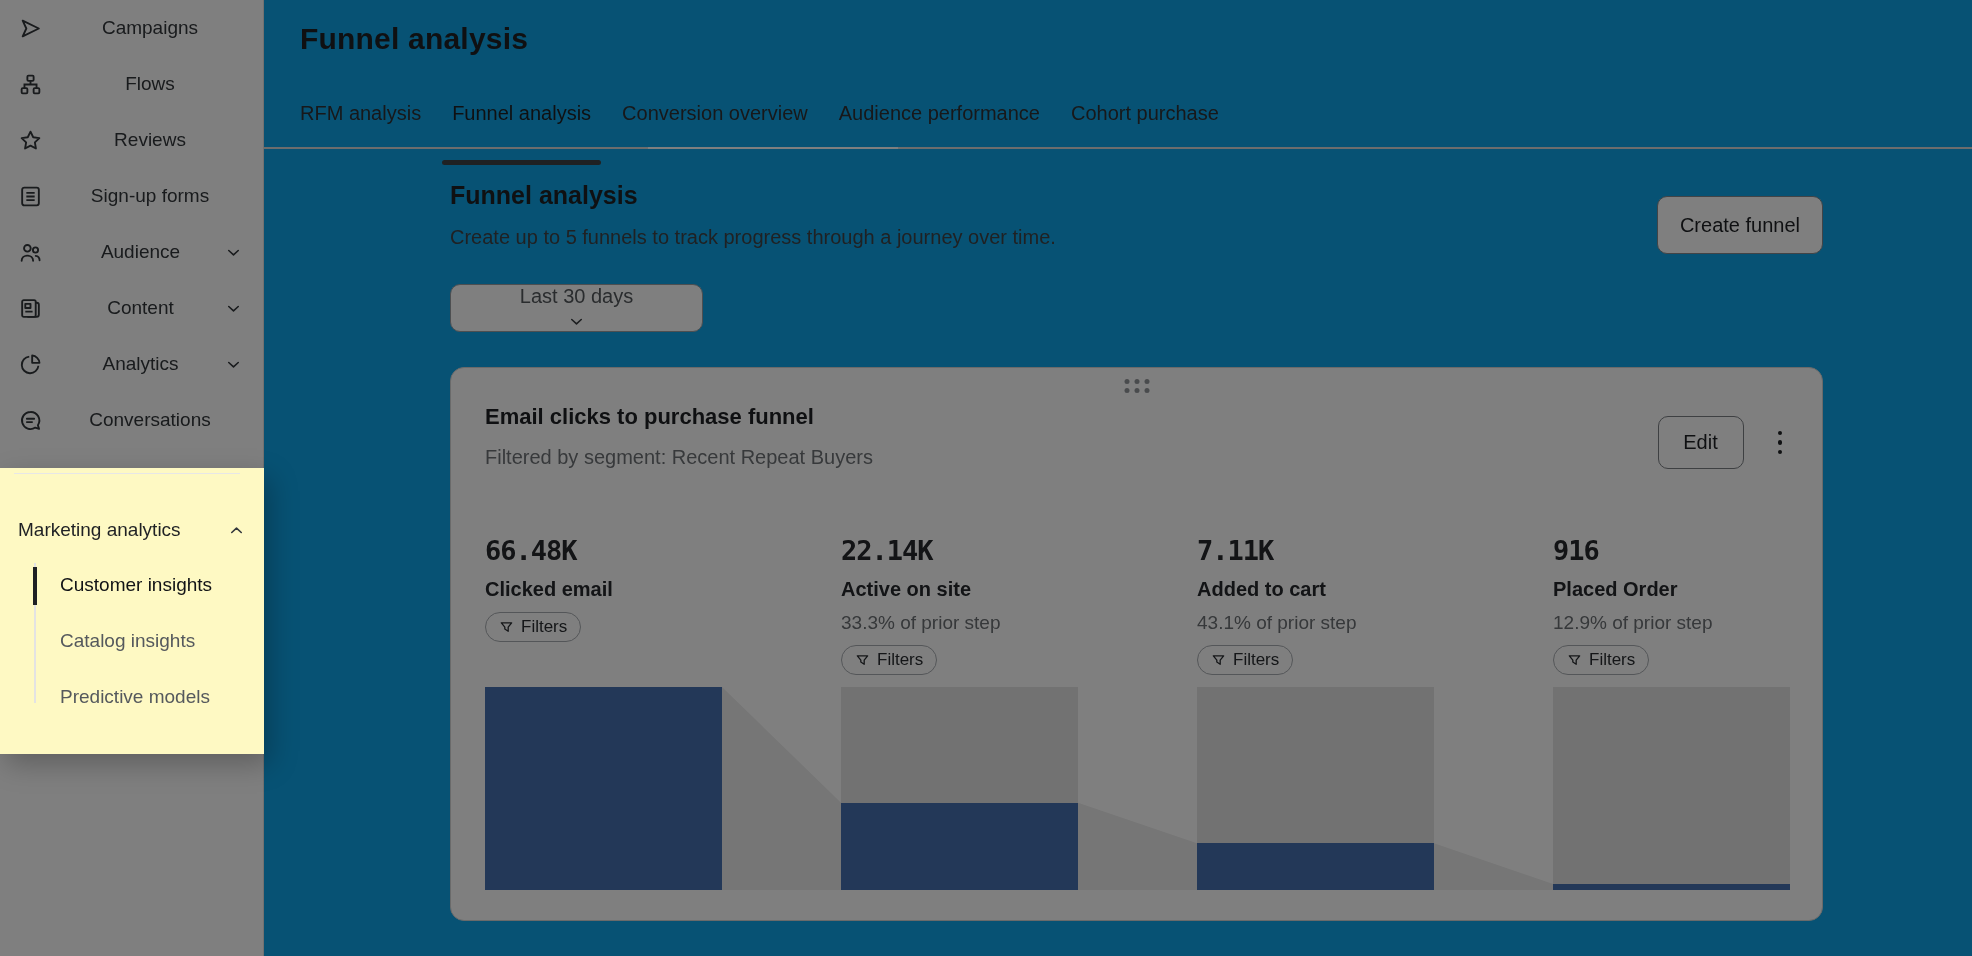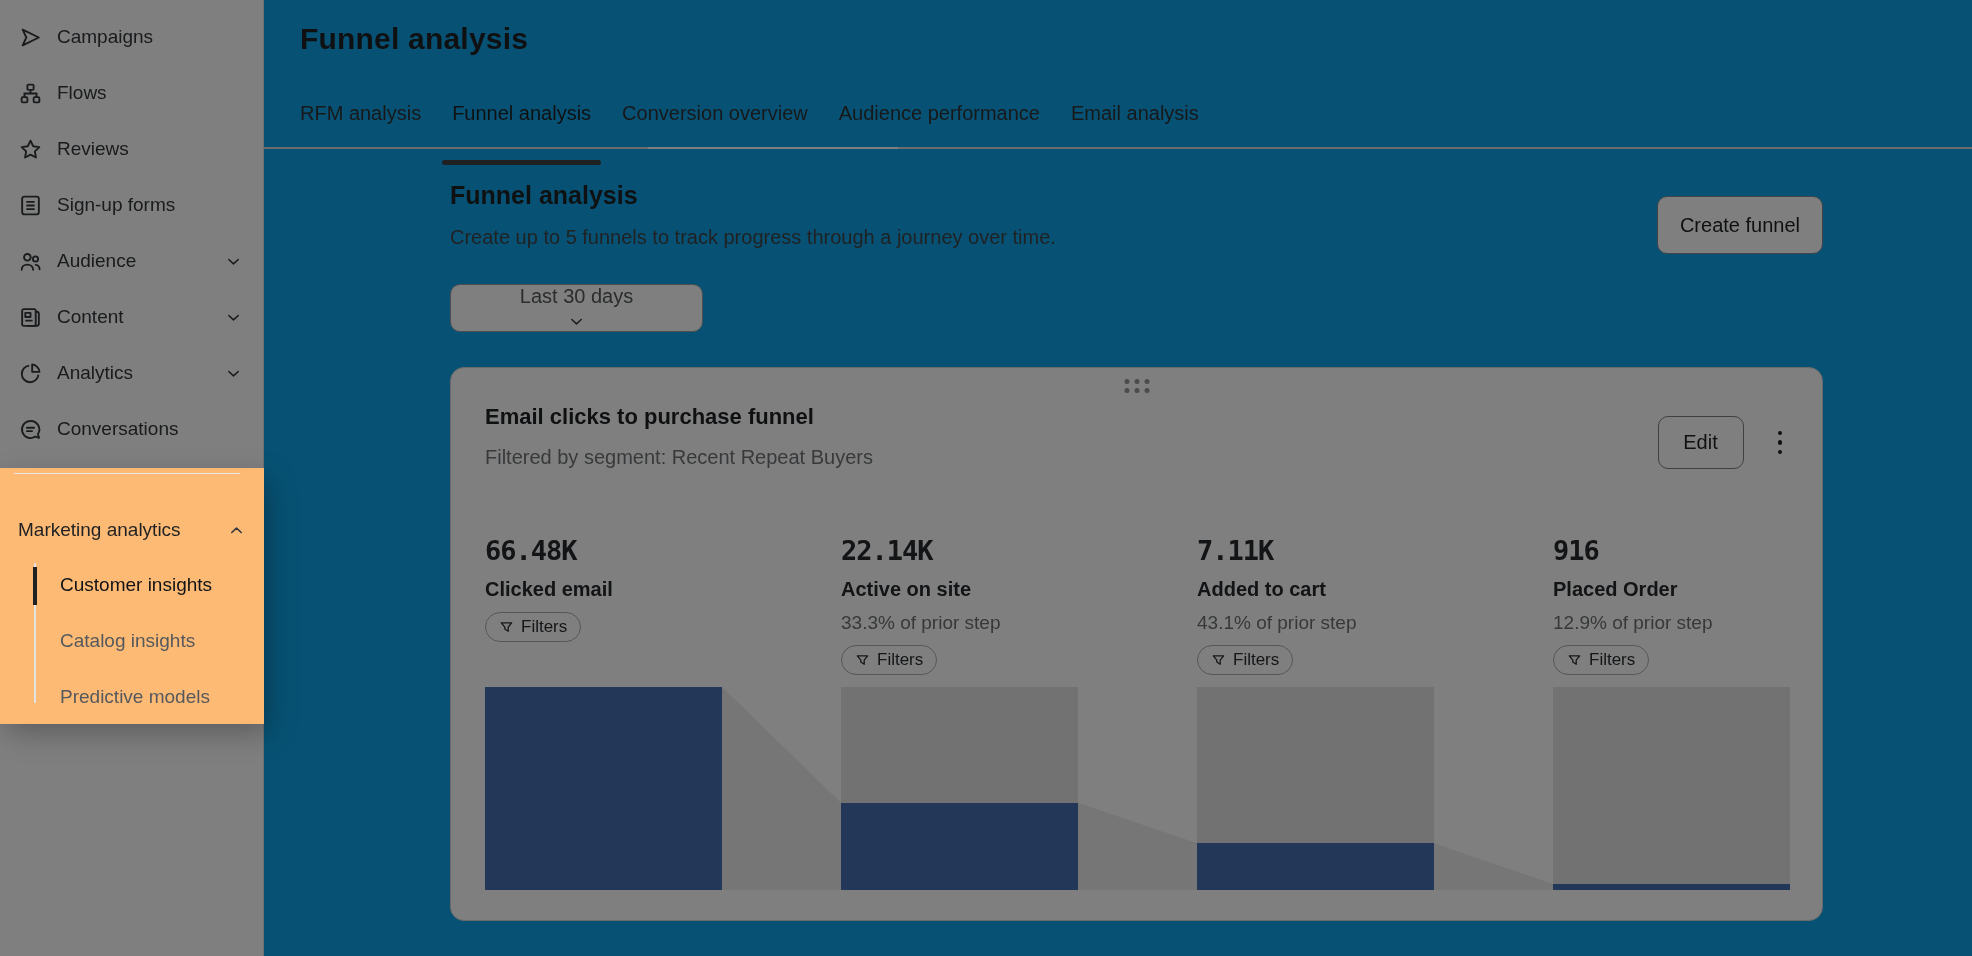--- a/index.html
+++ b/index.html
@@ -4,33 +4,33 @@
 <title>Funnel analysis</title>
 <style>
   html,body{margin:0;padding:0;background:#fff;}
   *{box-sizing:border-box;}
   #app{position:relative;width:1972px;height:956px;background:#fff;overflow:hidden;
        font-family:"Liberation Sans",sans-serif;color:#1f2124;}
 
   
   .sidebar{position:absolute;left:0;top:0;width:264px;height:100%;background:#fff;
            border-right:1px solid #e2e2e2;z-index:10;}
-  .nav{padding-top:9px;}
+  .nav{padding-top:0;text-align:center;}
   .nav-item{display:flex;align-items:center;height:56px;padding:0 20px 0 18px;
             font-size:19px;color:#33373b;cursor:pointer;}
   .nav-item .ic{width:26px;height:26px;flex:none;display:flex;align-items:center;}
   .nav-item .ic svg{width:25px;height:25px;}
   .nav-label{margin-left:13px;flex:1;white-space:nowrap;}
   .chev{width:19px;height:19px;color:#33373b;flex:none;}
 
   
   .scrim{position:absolute;inset:0;background:rgba(0,0,0,0.5);z-index:40;}
 
   
-  .popup{position:absolute;left:0;top:468px;width:264px;height:256px;background:#fdba74;
+  .popup{position:absolute;left:0;top:468px;width:264px;height:286px;background:#fef9c3;
          z-index:50;box-shadow:6px 10px 26px rgba(0,0,0,.25);}
   .popup-divider{position:absolute;top:5px;left:14px;right:24px;height:1px;background:#e7e7e7;}
   .popup-header{position:absolute;top:44px;left:18px;right:18px;height:36px;display:flex;
                 align-items:center;justify-content:space-between;font-size:19px;color:#1f2124;cursor:pointer;}
   .popup-rail{position:absolute;left:34px;top:95px;width:2px;height:140px;background:#e3e3e3;}
   .popup-rail-active{position:absolute;left:33px;top:99px;width:4px;height:38px;background:#1f2124;}
   .popup-items{position:absolute;top:89px;left:60px;right:10px;display:flex;flex-direction:column;}
   .popup-item{height:56px;display:flex;align-items:center;font-size:19px;color:#55595d;cursor:pointer;white-space:nowrap;}
   .popup-item.active{color:#111316;font-weight:500;}
 
@@ -199,21 +199,21 @@
   </div>
 
   <div class="main">
     <div class="page-title">Funnel analysis</div>
 
     <div class="tabs">
       <div class="tab">RFM analysis</div>
       <div class="tab active">Funnel analysis</div>
       <div class="tab">Conversion overview</div>
       <div class="tab">Audience performance</div>
-      <div class="tab">Email analysis</div>
+      <div class="tab">Cohort purchase</div>
     </div>
     <div class="tabs-baseline"></div>
     <div class="tabs-baseline-gap"></div>
 
     <div class="section-title">Funnel analysis</div>
     <div class="section-desc">Create up to 5 funnels to track progress through a journey over time.</div>
 
     <button class="create-btn">Create funnel</button>
 
     <div class="select">

